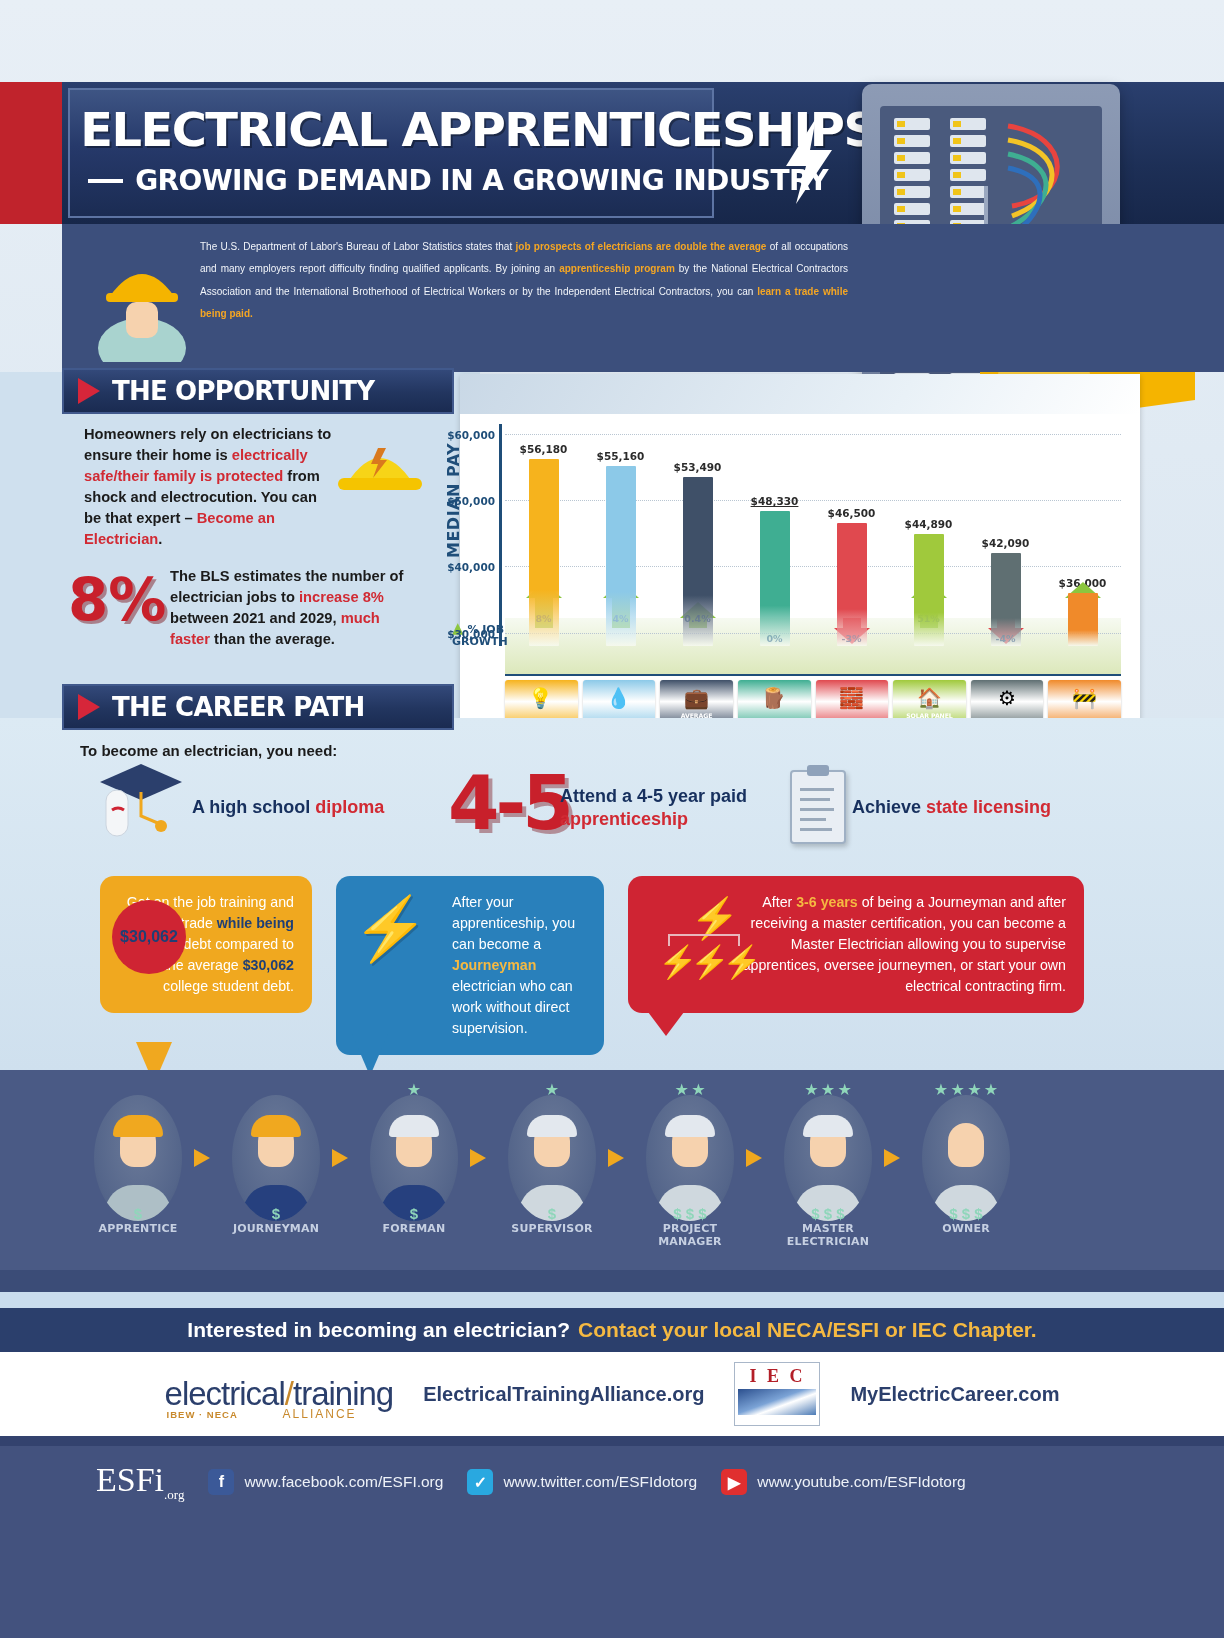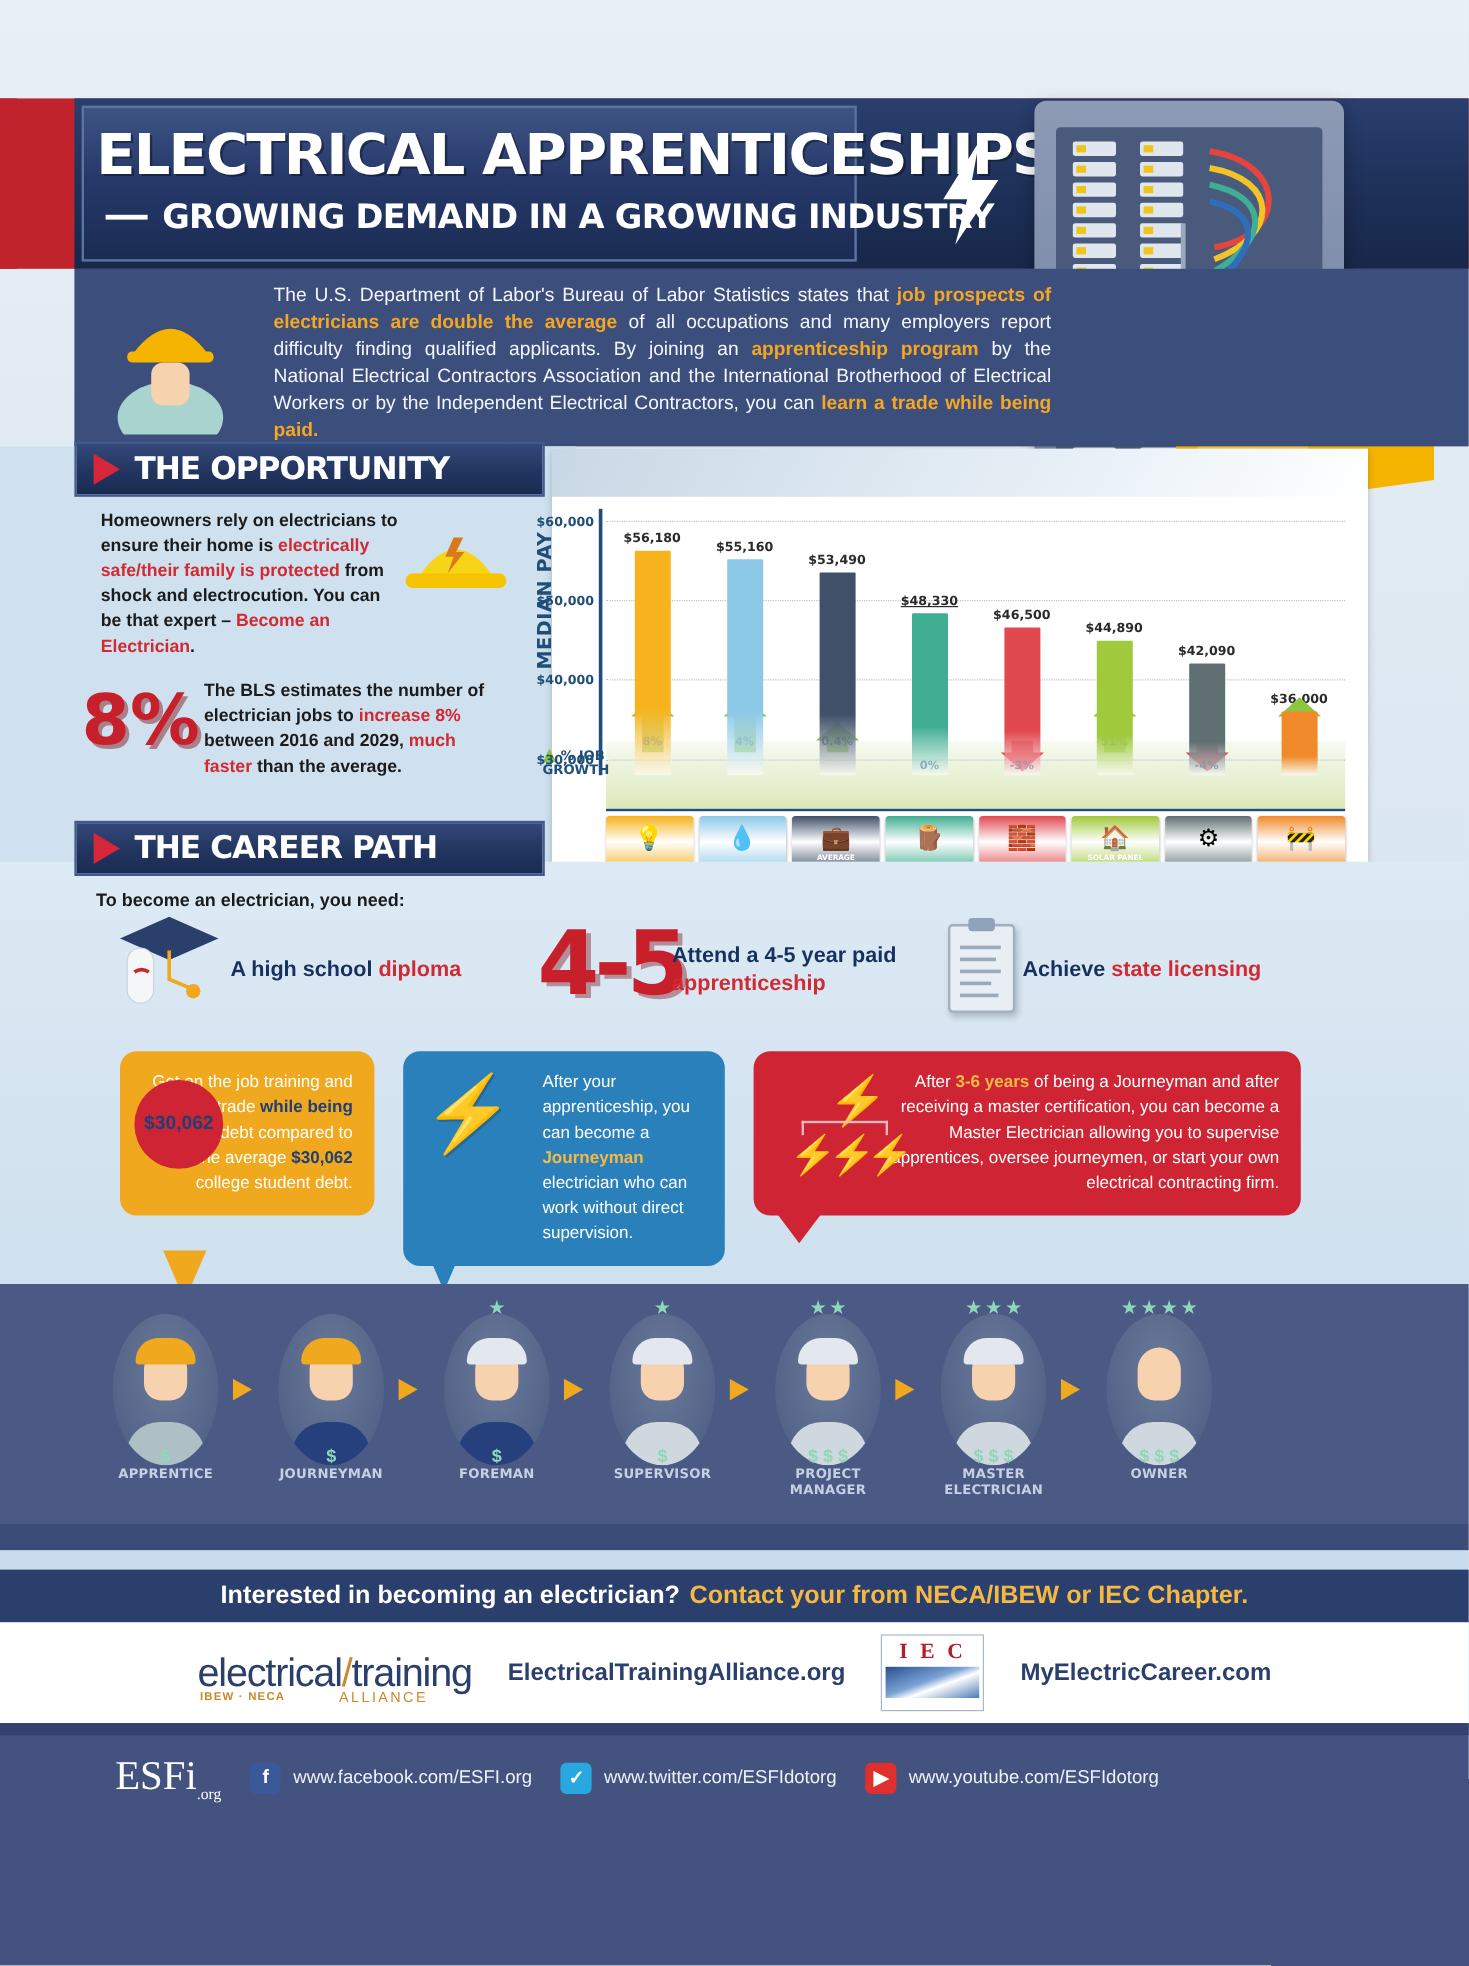--- a/index.html
+++ b/index.html
@@ -23,21 +23,21 @@
         text-shadow:2px 2px 0 rgba(0,0,0,.35); }
   .subtitle-row { position:absolute; left:18px; top:74px; width:740px; display:flex; align-items:center; gap:12px; }
   .subrule { height:4px; background:#fff; width:108px; }
   h2.subtitle { font-family:"DejaVu Sans", sans-serif; color:#fff; font-weight:bold; font-size:28px;
         letter-spacing:-.6px; white-space:nowrap; }
   .bolt-main { position:absolute; left:782px; top:118px; width:54px; height:86px; color:#fff; font-size:78px; line-height:.8; }
 
   
   .intro-wrap { position:absolute; left:62px; top:224px; width:1162px; height:148px; background:#3c4f7c; }
   .intro-text { position:absolute; left:200px; top:236px; width:648px; color:#f2f5fa;
-        font-size:16px; line-height:22.4px; text-align:justify;margin-left:28px; }
+        font-size:10px; line-height:22.4px; text-align:justify; }
   .intro-text .hl { color:#f5a623; font-weight:bold; }
   .hardhat-guy { position:absolute; left:96px; top:244px; width:92px; height:118px; }
 
   
   .lightblue-panel { position:absolute; left:0; top:372px; width:480px; height:368px; background:#cfe0ee; }
   .lightblue-panel2 { position:absolute; left:0; top:718px; width:1224px; height:352px;
         background:linear-gradient(180deg,#dceaf4 0%,#cfe0ee 100%); }
   .banner { position:absolute; height:46px; background:linear-gradient(180deg,#33497a 0%,#22355f 55%,#1a2b51 100%);
         border:2px solid #41598c; display:flex; align-items:center; padding-left:14px; }
   .banner .play { width:0;height:0;border-left:22px solid #d6263a;border-top:13px solid transparent;border-bottom:13px solid transparent;margin-right:12px; }
@@ -274,21 +274,21 @@
   </div>
   <div class="helmet">
     <svg width="96" height="70" viewBox="0 0 96 70">
       <path d="M16 50 q32 -48 64 0 z" fill="#f7d417"></path>
       <rect x="6" y="46" width="84" height="12" rx="6" fill="#f5c400"></rect>
       <path d="M46 16 l-7 16 h7 l-5 14 14 -18 h-7 l6 -12 z" fill="#d9791e"></path>
     </svg>
   </div>
   <div class="eightpct">8%</div>
   <div class="bls-text">
-    <span>The BLS estimates the number of electrician jobs to </span><span class="red">increase 8%</span><span> between 2016 and 2029, </span><span class="red">much faster</span><span> than the average.</span>
+    <span>The BLS estimates the number of electrician jobs to </span><span class="red">increase 8%</span><span> between 2021 and 2029, </span><span class="red">much faster</span><span> than the average.</span>
   </div>
 
   <div class="chart-card"></div>
   <div class="chart-diag"></div>
   <div class="ylabel">MEDIAN PAY</div>
   <div class="growthband"></div>
   <div class="jobgrowth-lbl">
     <span style="color:#8cc63f;font-size:15px;">▲</span> <span>% JOB GROWTH</span>
   </div>
   <div class="plot" id="plot">
@@ -597,21 +597,21 @@
       <div class="prog-label-sp"></div>
       <div class="prog-label">MASTER ELECTRICIAN</div>
       <div class="prog-label-sp"></div>
       <div class="prog-label">OWNER</div>
     </div>
 
   <div class="cta-top-strip"></div>
   <div class="cta-light"></div>
   <div class="cta">
     <span class="w">Interested in becoming an electrician?</span>
-    <span class="y">Contact your from NECA/IBEW or IEC Chapter.</span>
+    <span class="y">Contact your local NECA/ESFI or IEC Chapter.</span>
   </div>
 
   <div class="logos">
     <div class="eta-logo">
       <span>electrical</span><span style="color:#c8892c;">/</span><span>training</span>
       <div class="eta-sub1">IBEW · NECA</div>
       <div class="eta-sub2">ALLIANCE</div>
     </div>
     <div class="url">ElectricalTrainingAlliance.org</div>
     <div class="iec-box">

